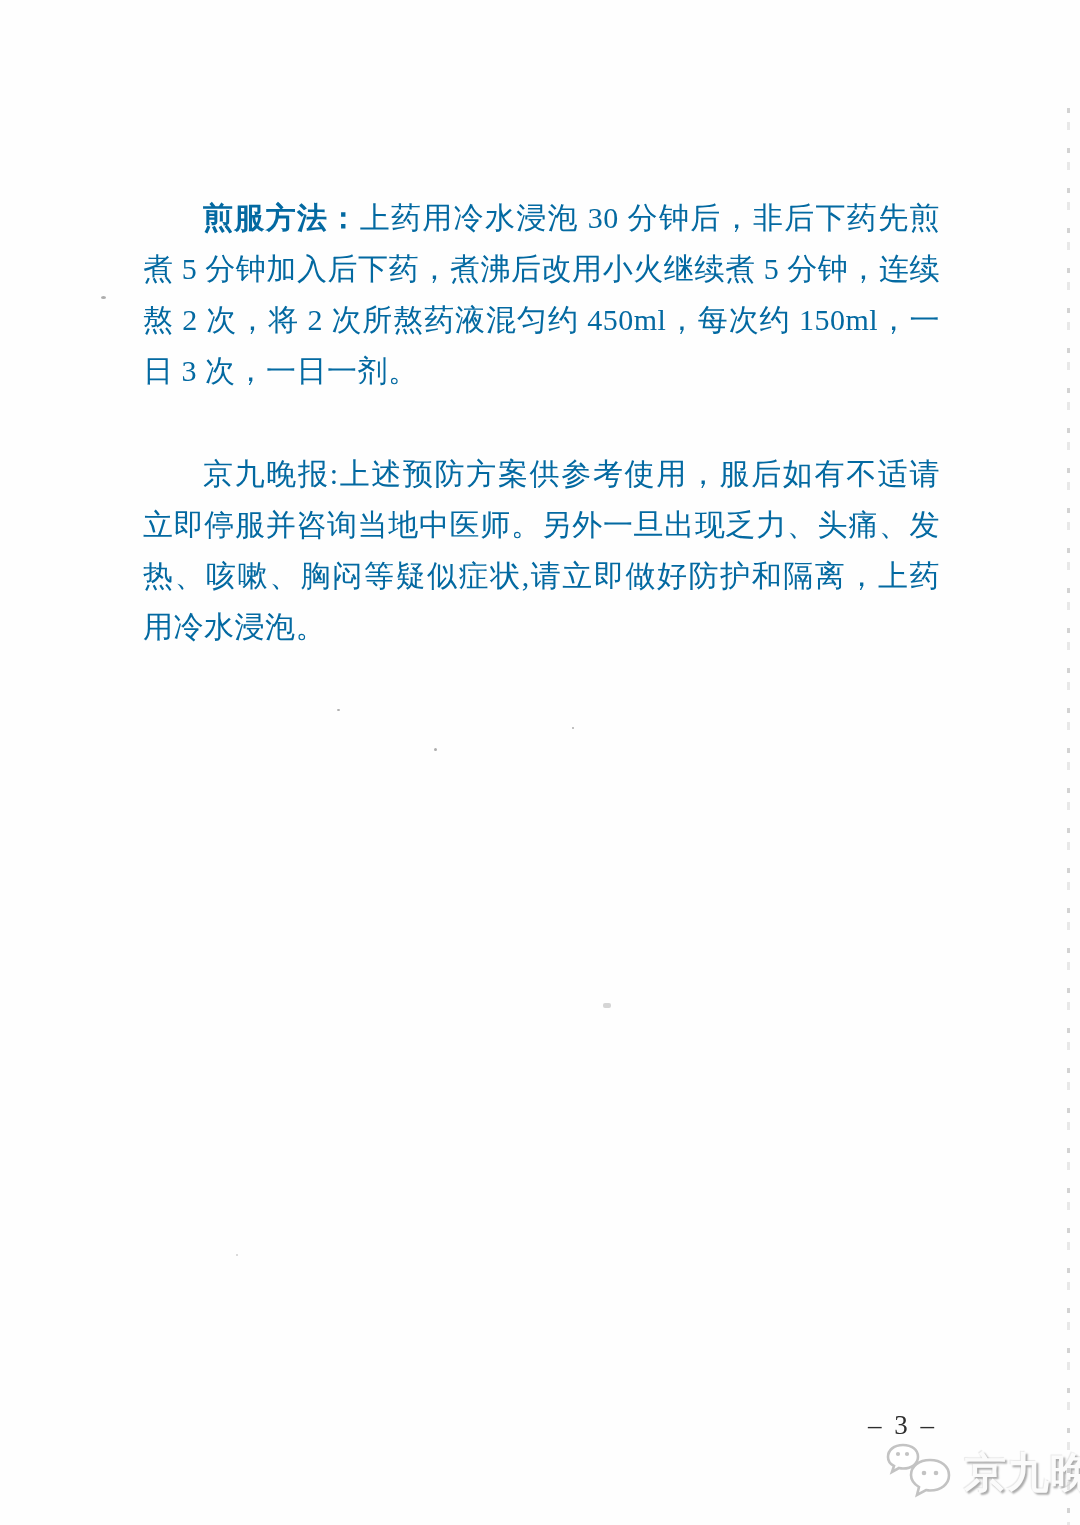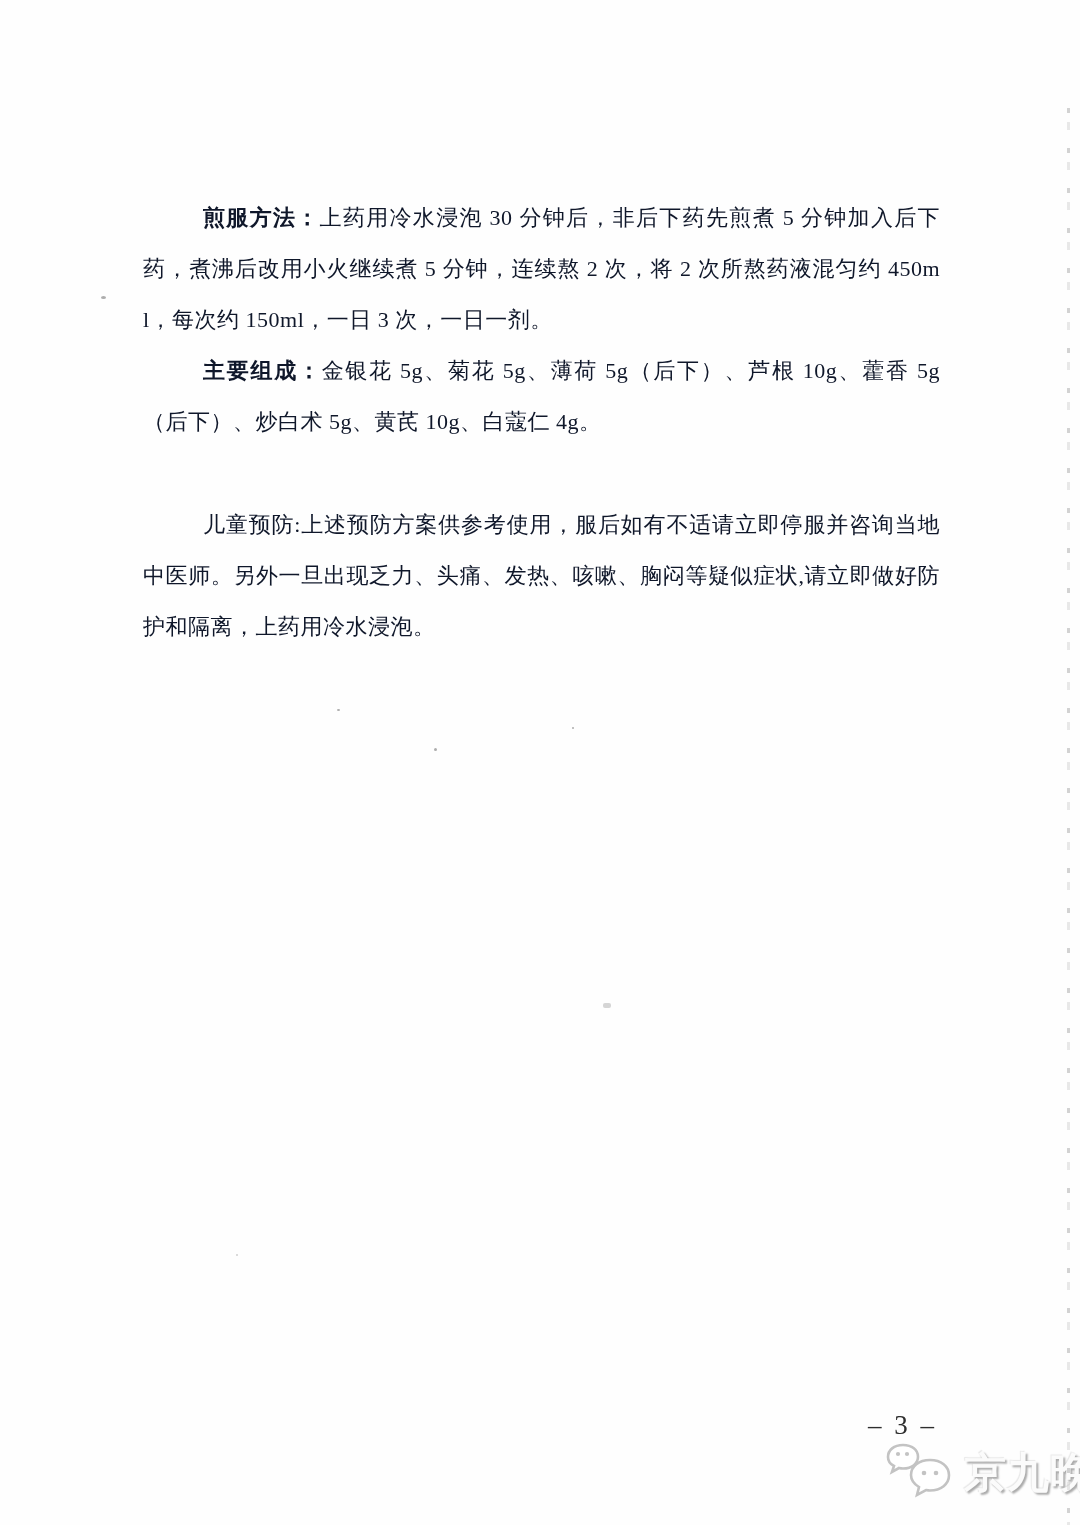--- a/index.html
+++ b/index.html
@@ -13,22 +13,22 @@
     height: 1525px;
     background: #fefefe;
     overflow: hidden;
     font-family: "Liberation Serif", "DejaVu Serif", serif;
   }
   .textblock {
     position: absolute;
     left: 143px;
     top: 192px;
     width: 797px;
-    color: #0f172a;
-    font-size: 22px;
+    color: #0369a1;
+    font-size: 30px;
     line-height: 51px;
     text-align: justify;
     word-break: break-all;
     letter-spacing: 0.5px;
   }
   .para {
     margin: 0;
     text-indent: 60px;
   }
   .lead-bold {
@@ -105,24 +105,23 @@
 </head>
 <body>
 
 <div class="page">
 
   <div class="textblock">
 
     <p class="para"><span class="lead-bold">煎服方法：</span><span>上药用冷水浸泡 30 分钟后，非后下药先煎煮 5 分钟加入后下药，煮沸后改用小火继续煮 5 分钟，连续熬 2 次，将 2 次所熬药液混匀约 450ml，每次约 150ml，一日 3 次，一日一剂。</span></p>
 
 
-    <p class="para"><span class="lead-bold">主要组成：</span><span>金银花 5g、菊花 5g、薄荷 5g（后下）、芦根 10g、藿香 5g（后下）、炒白术 5g、黄芪 10g、白蔻仁 4g。</span></p>
 
 
-    <p class="notice-para"><span>儿童预防:</span><span>上述预防方案供参考使用，服后如有不适请立即停服并咨询当地中医师。另外一旦出现乏力、头痛、发热、咳嗽、胸闷等疑似症状,请立即做好防护和隔离，上药用冷水浸泡。</span></p>
+    <p class="notice-para"><span>京九晚报:</span><span>上述预防方案供参考使用，服后如有不适请立即停服并咨询当地中医师。另外一旦出现乏力、头痛、发热、咳嗽、胸闷等疑似症状,请立即做好防护和隔离，上药用冷水浸泡。</span></p>
 
   </div>
 
   <div class="page-number">– 3 –</div>
 
   <div class="watermark">
     <svg class="wm-icon" viewBox="0 0 74 62" xmlns="http://www.w3.org/2000/svg">
 
       <g stroke="#c3c3c3" stroke-width="2.6" fill="#ffffff">
         <path d="M17 3 C8 3 2 8 2 15 C2 19 4 22 8 24 L6 30 L13 26 C14.3 26.3 15.6 26.5 17 26.5 C26 26.5 32 21.5 32 14.8 C32 8 26 3 17 3 Z"></path>

